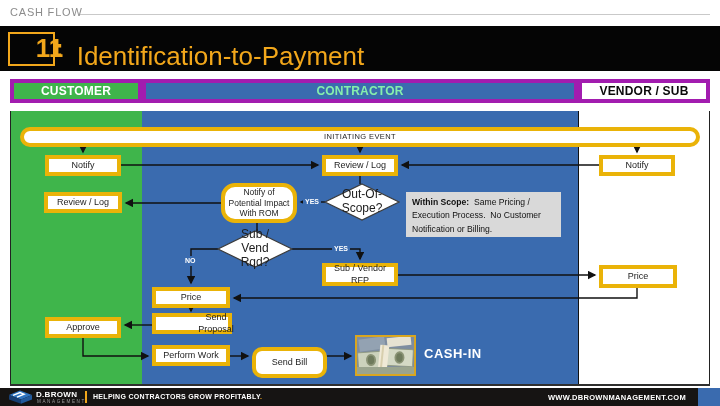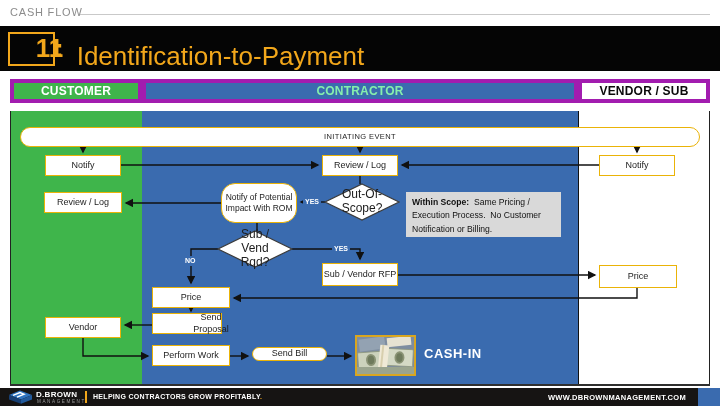--- a/index.html
+++ b/index.html
@@ -31,21 +31,21 @@
   .lh-contractor{ left:132px; width:436px; background:#3a6baf; color:#86efac; }
   .lh-vendor    { left:568px; width:132px; background:#ffffff; color:#0a0a0a; }
   .lane-body { position:absolute; top:32px; height:273px; }
   .lb-customer  { left:0;   width:132px; background:#3fb54b; border-left:1px solid #222; }
   .lb-contractor{ left:132px; width:436px; background:#3a6baf; }
   .lb-vendor    { left:568px; width:132px; background:#ffffff;
                   border-left:1px solid #111; border-right:1px solid #222; }
   
   .edges { position:absolute; left:0; top:0; width:720px; height:406px; pointer-events:none; }
   
-  .node { position:absolute; background:#ffffff; border:1px solid #eab308; color:#1d1d1d;
+  .node { position:absolute; background:#ffffff; border:4px solid #eab308; color:#1d1d1d;
           font-size:9px; display:flex; align-items:center; justify-content:center;
           text-align:center; line-height:1.25; }
   .pill { border-radius:10px; }
   .ev { font-size:7.5px; letter-spacing:0.4px; }
   .note { position:absolute; background:#d9d9d9; color:#111; font-size:8.6px;
           line-height:1.55; padding:4px 6px; white-space:pre-wrap; }
   .note b { font-weight:bold; }
   .dtext { position:absolute; color:#1d1d1d; font-size:12px; text-align:center;
            line-height:1.15; display:flex; align-items:center; justify-content:center; }
   .elabel { position:absolute; background:#3a6baf; color:#ffffff; font-size:7px;
@@ -123,24 +123,24 @@
 <div class="node" style="left:322px; top:155px; width:76px; height:21px;">Review / Log</div>
 <div class="node" style="left:599px; top:155px; width:76px; height:21px;">Notify</div>
 <div class="node" style="left:44px; top:192px; width:78px; height:21px;">Review / Log</div>
 <div class="node" style="left:221px; top:183px; width:76px; height:40px; font-size:8.5px; padding:2px;border-radius:14px;">Notify of Potential Impact With ROM</div>
 <div class="note" style="left:406px; top:192px; width:155px; height:45px;"><b>Within Scope:</b><span>  Same Pricing / Execution Process.  No Customer Notification or Billing.</span></div>
 <div class="dtext" style="left:322px; top:195px; width:80px; height:14px;">Out-Of-Scope?</div>
 <div class="dtext" style="left:229px; top:238px; width:52px; height:22px;">Sub / Vend Rqd?</div>
 <div class="node" style="left:322px; top:263px; width:76px; height:23px;">Sub / Vendor RFP</div>
 <div class="node" style="left:599px; top:265px; width:78px; height:23px;">Price</div>
 <div class="node" style="left:152px; top:287px; width:78px; height:21px;">Price</div>
-<div class="node" style="left:152px; top:313px; width:70px; height:21px;padding-left:48px;">Send Proposal</div>
-<div class="node" style="left:45px; top:317px; width:76px; height:21px;">Vendor</div>
+<div class="node" style="left:152px; top:313px; width:80px; height:21px;padding-left:48px;">Send Proposal</div>
+<div class="node" style="left:45px; top:317px; width:76px; height:21px;">Approve</div>
 <div class="node" style="left:152px; top:345px; width:78px; height:21px;">Perform Work</div>
-<div class="node pill" style="left:252px; top:347px; width:75px; height:14px;">Send Bill</div>
+<div class="node pill" style="left:252px; top:347px; width:75px; height:31px;">Send Bill</div>
 
 <div class="elabel" style="left:303px; top:197px;">YES</div>
 <div class="elabel" style="left:183px; top:256px;">NO</div>
 <div class="elabel" style="left:332px; top:244px;">YES</div>
 
 <div class="cash-img">
   <svg width="57" height="37" viewBox="0 0 57 37">
     <rect x="0" y="0" width="57" height="37" fill="#7e8da0"></rect>
     <rect x="2" y="1" width="26" height="12" fill="#93a2b2" transform="rotate(-8 15 7)"></rect>
     <g transform="rotate(-4 28 22)">

